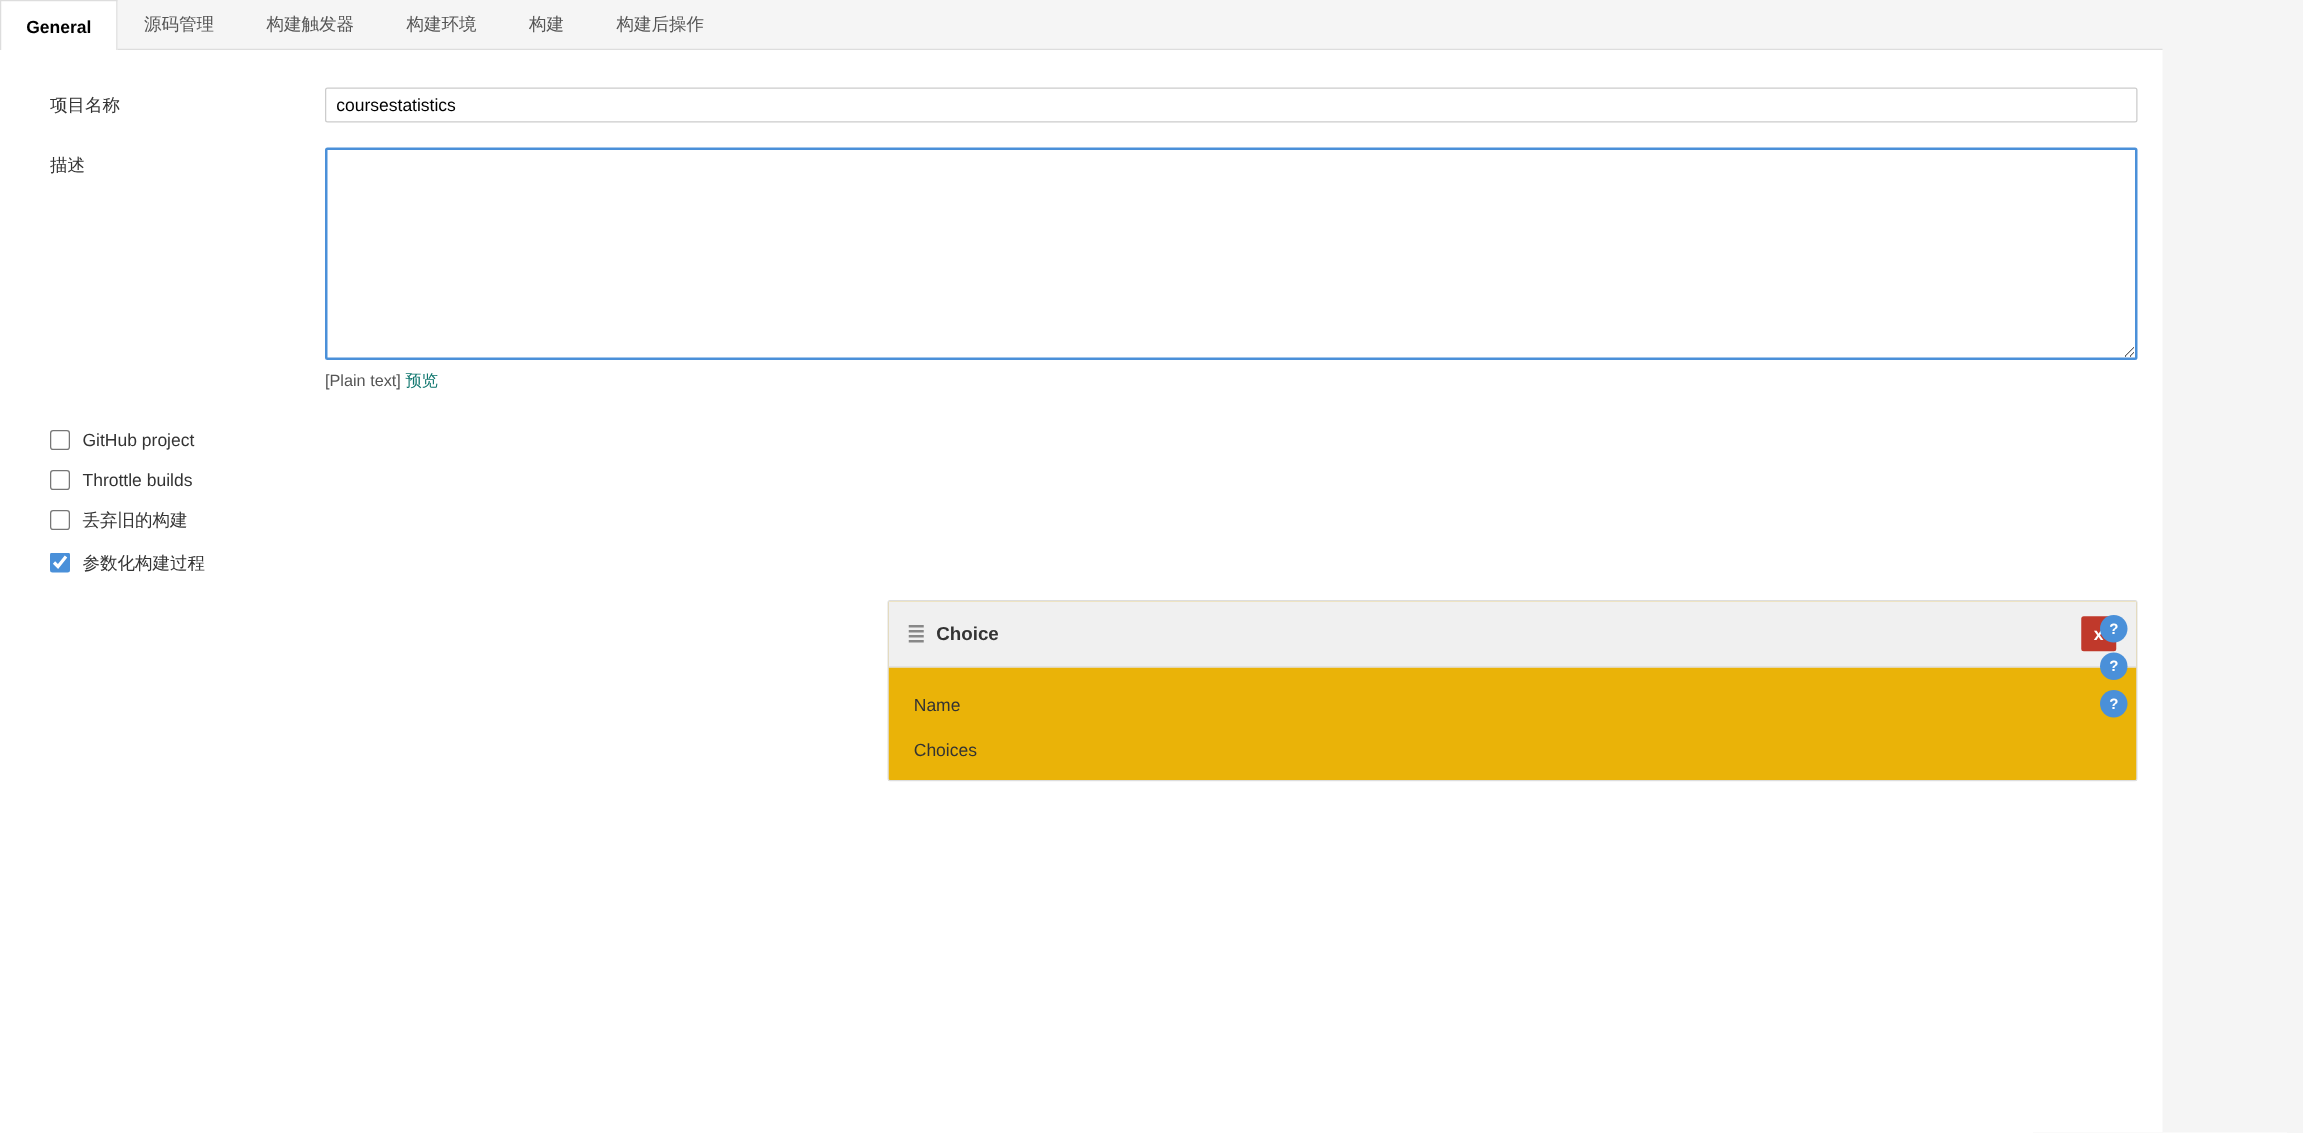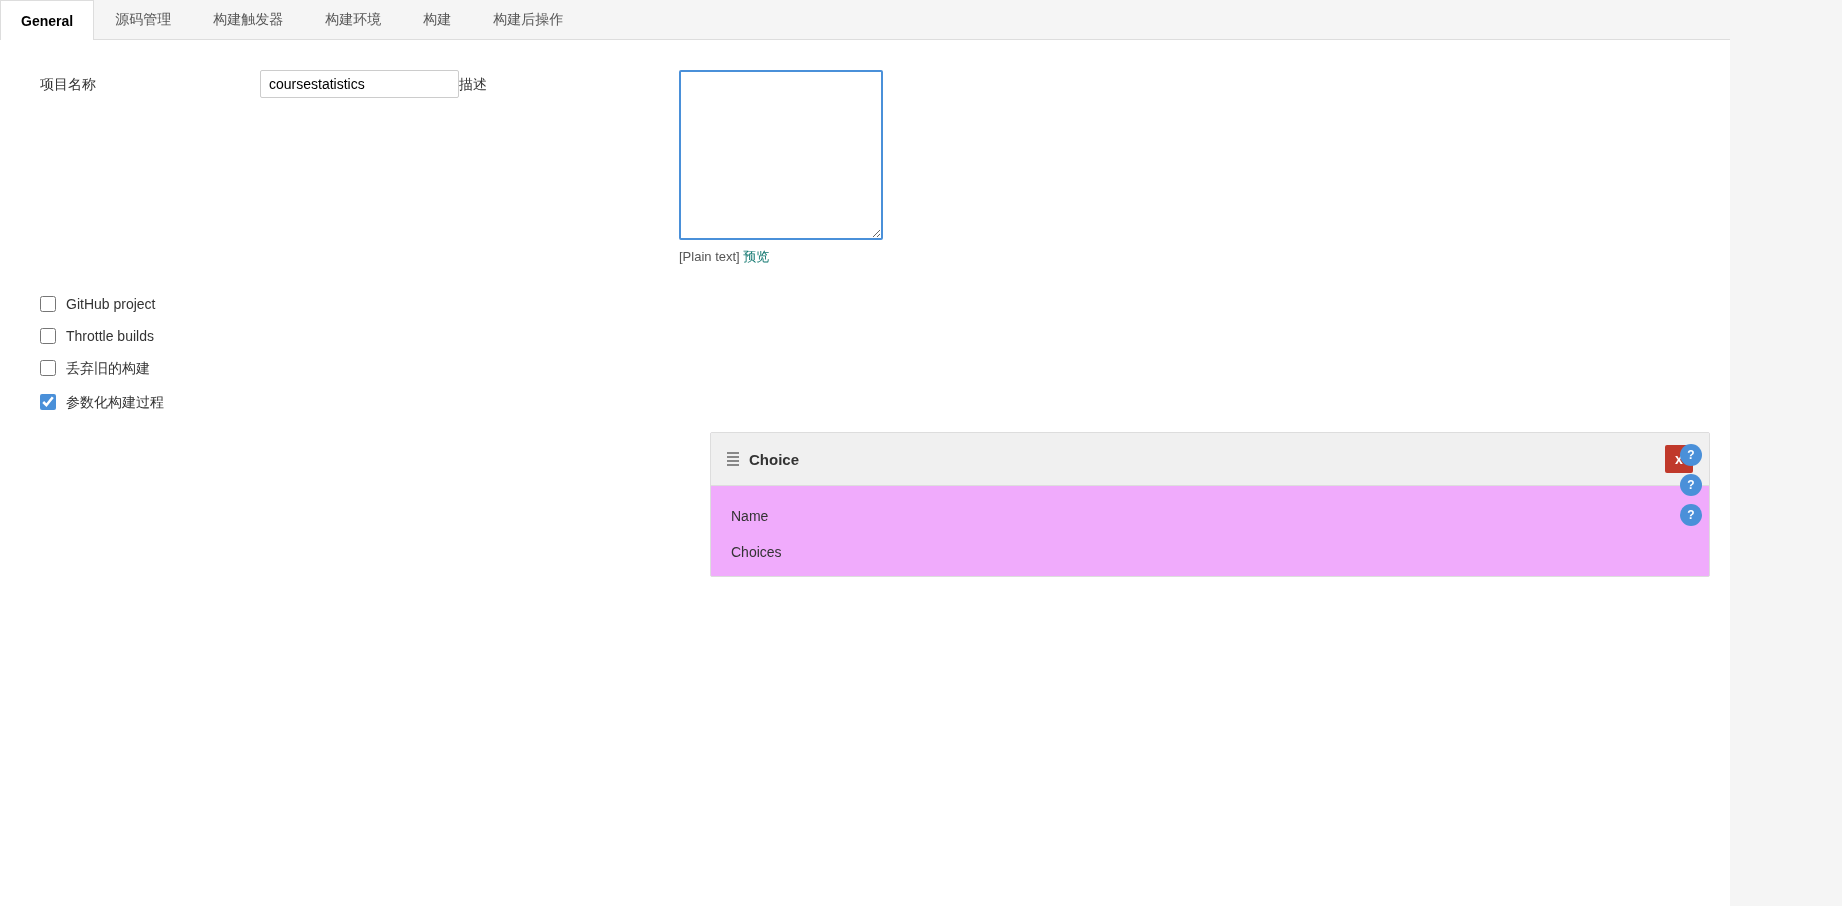--- a/index.html
+++ b/index.html
@@ -58,21 +58,21 @@
     .main-content {
       background: #fff;
       flex: 1;
       padding: 30px 20px 30px 40px;
       position: relative;
     }
 
     
     .form-section {
       display: flex;
-      flex-direction: row;
+      flex-direction: column;
       gap: 0;
     }
 
     .form-row {
       display: flex;
       align-items: flex-start;
       margin-bottom: 20px;
     }
 
     .form-label {
@@ -147,21 +147,21 @@
     .checkbox-label {
       font-size: 14px;
       color: #333;
       cursor: pointer;
     }
 
     
     .choice-panel {
       margin-left: 335px;
       margin-top: 10px;
-      background: #f0abfc;
+      background: #eab308;
       border: 1px solid #ddd;
       border-radius: 2px;
       position: relative;
       max-width: 1400px;
     }
 
     .choice-header {
       display: flex;
       align-items: center;
       justify-content: space-between;

